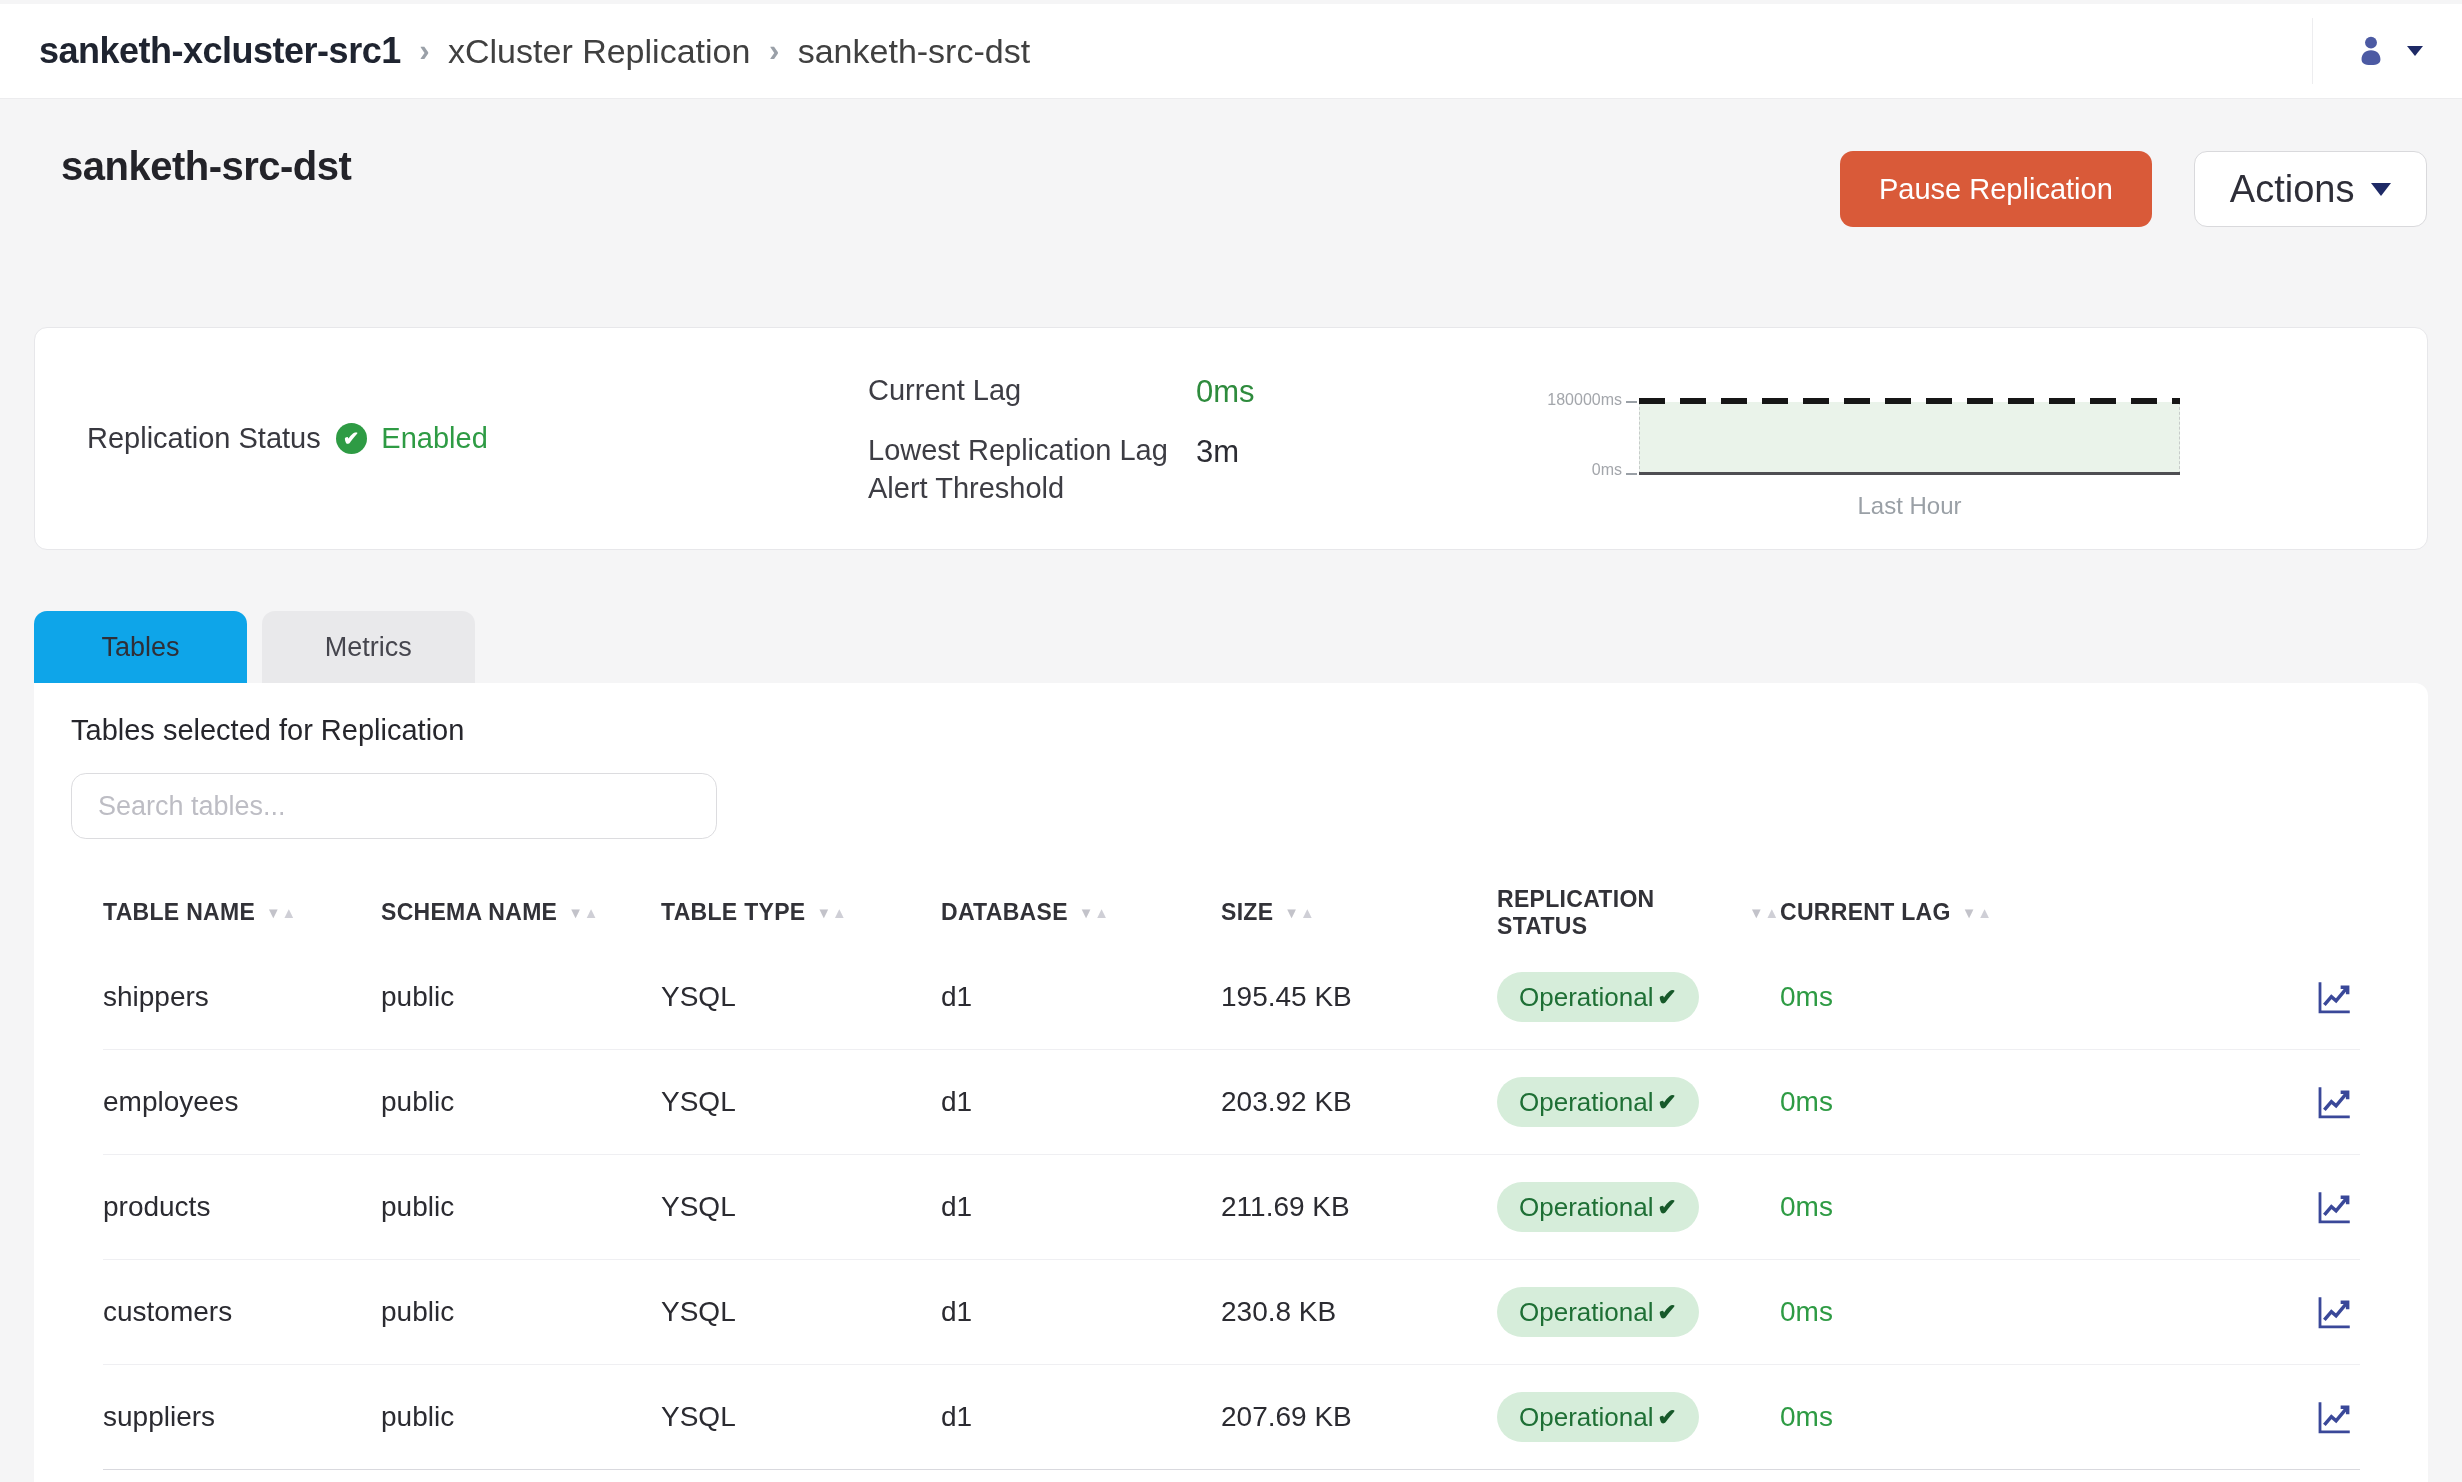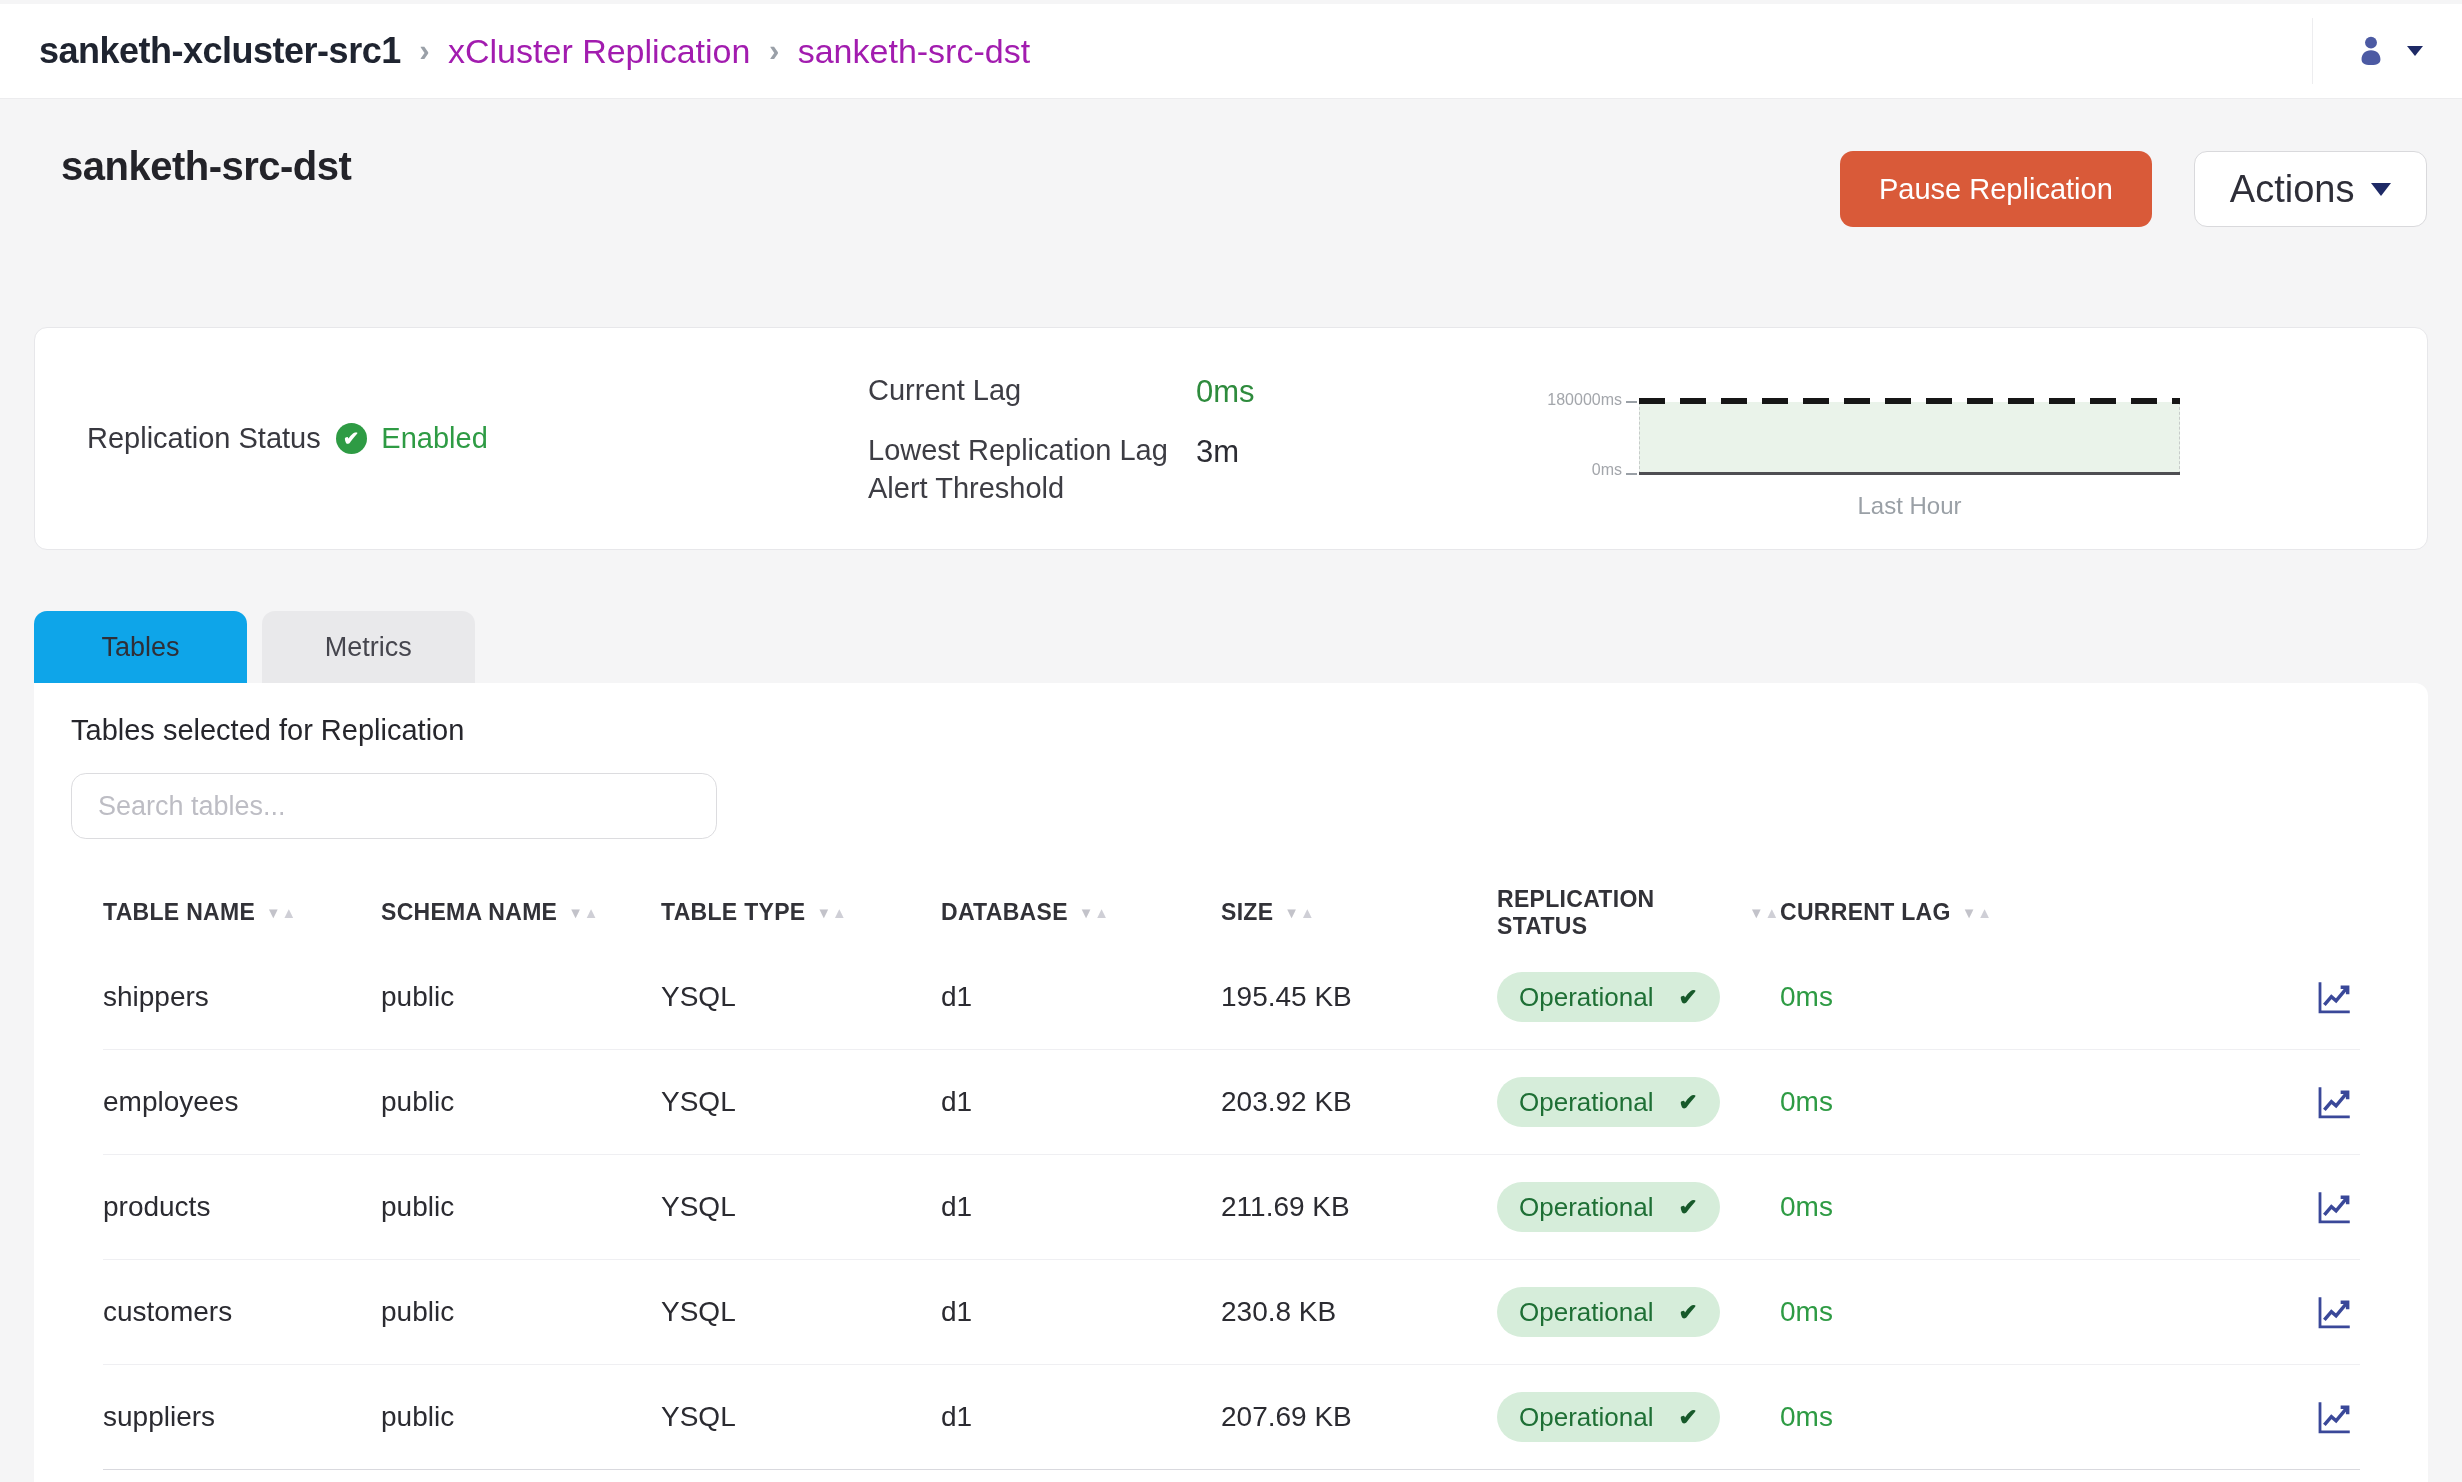--- a/index.html
+++ b/index.html
@@ -14,21 +14,21 @@
 
   
   .topbar {
     position: absolute; top: 4px; left: 0; width: 2462px; height: 95px;
     background: #ffffff; border-bottom: 1.8px solid #ececee;
     display: flex; align-items: center; padding: 0 39px;
   }
   .breadcrumb { display: flex; align-items: center; gap: 18.5px; }
   .crumb-root { font-size: 36px; font-weight: 700; color: #1f2430; letter-spacing: -0.5px; }
   .crumb-sep  { font-size: 31px; font-weight: 700; color: #9aa0a8; }
-  .crumb      { font-size: 34px; font-weight: 500; color: #a21caf; }
+  .crumb      { font-size: 34px; font-weight: 500; color: #404040; }
   .user-area {
     margin-left: auto; display: flex; align-items: center; gap: 14.8px;
     border-left: 1.8px solid #ededef; height: 66px; padding-left: 37px;
   }
   .user-icon svg { display: block; }
   .caret-down {
     width: 0; height: 0; border-left: 10px solid transparent;
     border-right: 10px solid transparent; border-top: 13px solid #1e2a66;
   }
   .caret-down.small { border-left-width: 8.3px; border-right-width: 8.3px; border-top-width: 10px; }
@@ -115,21 +115,21 @@
     grid-template-columns: 278px 280px 280px 280px 276px 283px 1fr 76px;
     align-items: center;
   }
   .thead { height: 65px; font-size: 23px; font-weight: 700; color: #323238; letter-spacing: 0.3px; }
   .th { display: flex; align-items: center; gap: 11px; }
   .sort-icons { display: inline-flex; align-items: center; font-size: 14.8px; color: #c3c3ca; letter-spacing: 0.9px; cursor: pointer; }
   .sort-icons .asc { color: #cfcfd6; }
   .trow { height: 105px; border-bottom: 1.8px solid #efeff2; font-size: 28px; color: #2b2b31; }
   .trow:last-child { border-bottom-color: #d9d9de; }
   .badge {
-    display: inline-flex; align-items: center; gap: 25px; width: fit-content;
+    display: inline-flex; align-items: center; gap: 4px; width: fit-content;
     background: #d6edda; color: #1e6f35; border-radius: 922px;
     padding: 9.2px 22px; font-size: 26px;
   }
   .badge .bcheck { font-size: 23px; font-weight: 700; color: #17592a; }
   .lag-cell { color: #2e9b44; }
   .chart-cell { display: flex; justify-content: flex-end; padding-right: 5.5px; }
   .chart-icon { cursor: pointer; display: inline-flex; }
 </style>
 </head>
 <body>

